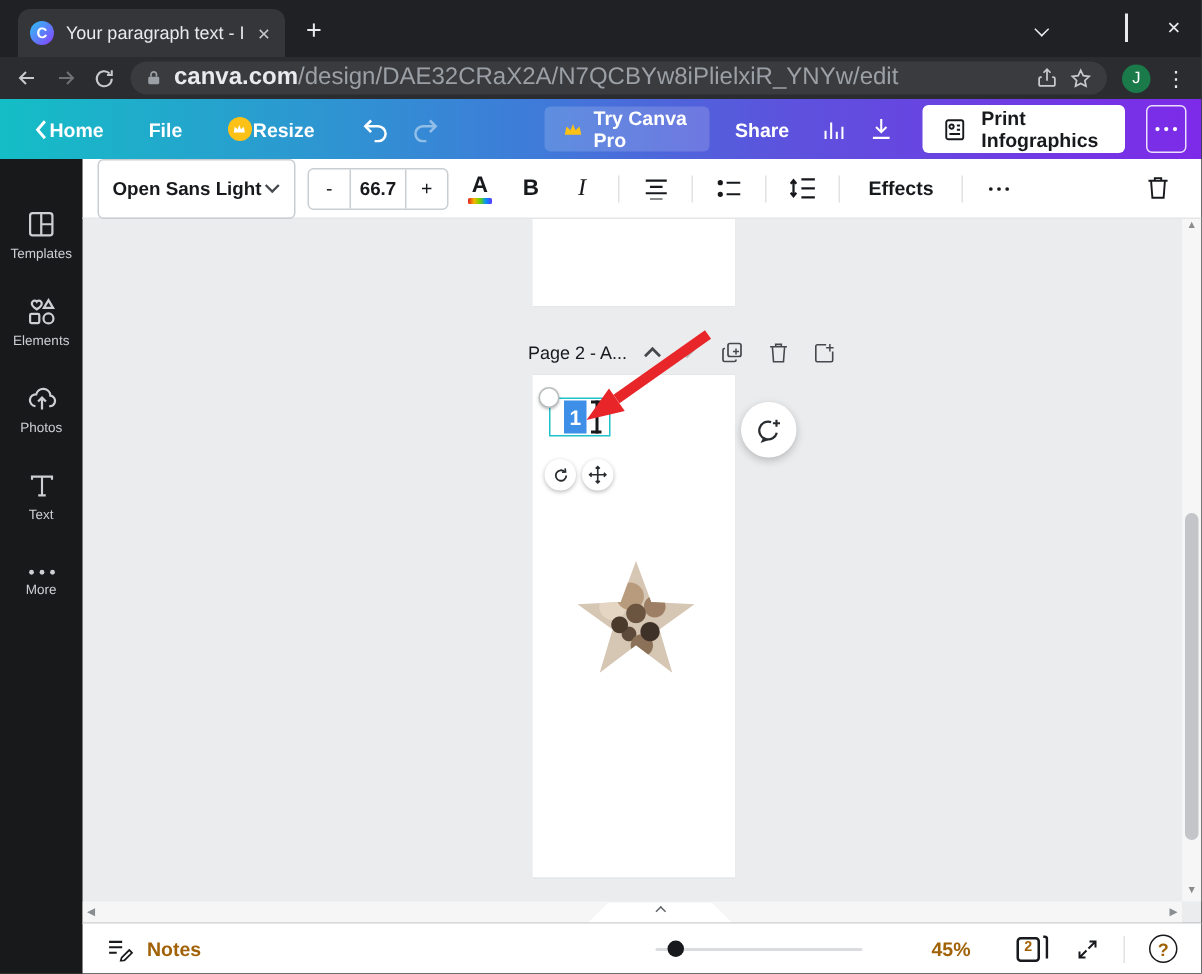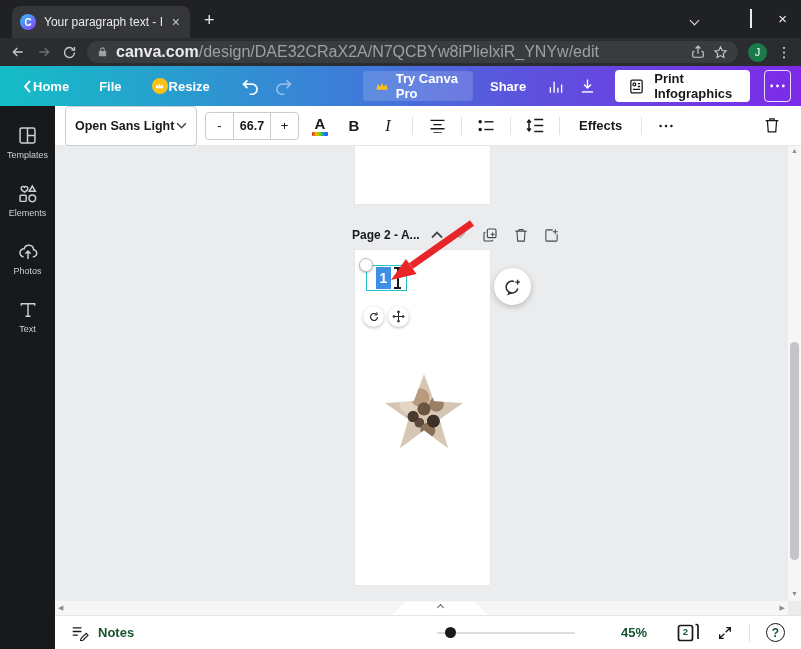--- a/index.html
+++ b/index.html
@@ -48,21 +48,21 @@
     display:flex; align-items:center; gap:7px; }
   .hd-iconbtn { width:34px; height:30px; border-radius:4px; display:flex; align-items:center; justify-content:center; }
   .print-btn { background:#fff; color:#17191c; height:32px; border-radius:4px; padding:0 13px;
     display:flex; align-items:center; gap:9px; margin-left:10px; font-weight:bold; }
   .more-hd { width:33px; height:32px; border:1.5px solid rgba(255,255,255,.85); border-radius:4px;
     display:flex; align-items:center; justify-content:center; margin-left:10px; }
 
   
   .main { flex:1; display:flex; min-height:0; }
   .sidebar { width:55px; background:#18191b; display:flex; flex-direction:column; align-items:center;
-    padding-top:13px; gap:11px; flex:none; }
+    padding-top:27px; gap:11px; flex:none; }
   .side-item { width:52px; height:47px; display:flex; flex-direction:column; align-items:center; justify-content:center;
     gap:4px; color:#cdd0d3; cursor:pointer; }
   .side-item span.lbl { font-size:9px; }
   .right-col { flex:1; display:flex; flex-direction:column; min-width:0; }
 
   
   .fmt-toolbar { height:40px; background:#fff; border-bottom:1px solid #e4e6e8; display:flex; align-items:center;
     padding:0 10px; gap:8px; color:#17191c; }
   .font-select { width:132px; height:40px; border:1px solid #c9ced2; border-radius:4px; display:flex;
     align-items:center; padding:0 9px; justify-content:space-between; font-size:12.5px; font-weight:bold; }
@@ -79,21 +79,21 @@
   .tb-sep { width:1px; height:18px; background:#e0e2e4; margin:0 3px; }
   .effects { font-size:13px; font-weight:bold; padding:0 8px; }
   .tb-trash { margin-left:auto; margin-right:6px; }
 
   
   .canvas { flex:1; position:relative; background:#ebecee; overflow:hidden; }
   .page { position:absolute; background:#fff; box-shadow:0 0 1px rgba(0,0,0,.12); }
   .page1 { left:300px; top:0; width:135px; height:58px; }
   .page2 { left:300px; top:104px; width:135px; height:335px; }
   .page-row { position:absolute; left:297px; top:78px; height:22px; display:flex; align-items:center; color:#3c4043; }
-  .page-label { font-size:12px; font-weight:bold; color:#17191c; white-space:nowrap; }
+  .page-label { font-size:12px; font-weight:normal; color:#17191c; white-space:nowrap; }
   .pr-chev { margin-left:11px; color:#45484c; } .pr-chev.dis { color:#b8bbbe; }
   .pr-icon { margin-left:16px; color:#45484c; }
 
   .sel-rect { position:absolute; left:311px; top:119px; width:41px; height:26px; border:1.6px solid #20c1c9; background:#fff; }
   .sel-handle { position:absolute; left:304px; top:112px; width:14px; height:14px; border-radius:50%; background:#fff;
     border:1px solid #b9bcbe; box-shadow:0 1px 2px rgba(0,0,0,.25); }
   .sel-highlight { position:absolute; left:321px; top:121px; width:15px; height:22px; background:#3d8fe8; color:#fff;
     font-size:14px; display:flex; align-items:center; justify-content:center; font-weight:bold; }
   .ibeam { position:absolute; left:338px; top:121px; width:9px; height:22px; }
   .ibeam:before, .ibeam:after { content:""; position:absolute; left:1px; width:7px; height:2px; background:#17191c; }
@@ -126,21 +126,21 @@
   .vthumb { position:absolute; top:196px; left:2px; width:9px; height:218px; background:#c3c5c8; border-radius:5px; }
   .hscroll { position:absolute; left:0; right:13px; bottom:0; height:14px; background:#f6f6f7;
     display:flex; align-items:center; justify-content:space-between; padding:0 3px; }
   .hscroll .arr { color:#8a8d90; font-size:7px; }
   .collapse-tab { position:absolute; left:337px; bottom:0; width:96px; height:13px; background:#fff;
     clip-path:polygon(0 100%,14% 0,86% 0,100% 100%); display:flex; align-items:flex-start; justify-content:center; }
   .collapse-tab .chev { width:5px; height:5px; border-color:#5f6368; margin-top:3px; }
 
   
   .statusbar { height:34px; background:#fff; border-top:1px solid #e4e6e8; display:flex; align-items:center;
-    padding:0 16px; color:#14532d; }
+    padding:0 16px; color:#a16207; }
   .notes { display:flex; align-items:center; gap:9px; font-size:13px; font-weight:bold; }
   .zoom-track { width:138px; height:2px; background:#dadce0; border-radius:1px; position:relative; margin-left:auto; }
   .zoom-knob { position:absolute; left:8px; top:-4.5px; width:11px; height:11px; background:#17191c; border-radius:50%; }
   .zoom-pct { font-size:13px; font-weight:bold; margin-left:36px; width:36px; text-align:right; }
   .pages-ind { position:relative; margin-left:30px; width:22px; height:20px; }
   .pages-ind .num { position:absolute; left:2px; top:3.5px; width:13px; text-align:center; font-size:9.5px; font-weight:bold; }
   .sb-icon { margin-left:18px; color:#17191c; }
   .sb-sep { width:1px; height:18px; background:#e0e2e4; margin-left:16px; }
   .help-circ { margin-left:16px; width:19px; height:19px; border:1.6px solid #17191c; border-radius:50%;
     display:flex; align-items:center; justify-content:center; font-size:12px; font-weight:bold; }
@@ -312,20 +312,30 @@
         <span class="lbl">Photos</span>
       </div>
       <div class="side-item">
         <span>
           <svg width="20" height="20" viewBox="0 0 24 24" fill="none" stroke="currentColor" stroke-width="1.7">
               <path d="M4 7V4.5h16V7M12 4.5v15M9 19.5h6"></path>
             </svg>
           </span>
         <span class="lbl">Text</span>
       </div>
+      <div class="side-item">
+        <span>
+          <svg width="18" height="5" viewBox="0 0 18 4" fill="currentColor">
+              <circle cx="2" cy="2" r="1.6"></circle>
+              <circle cx="9" cy="2" r="1.6"></circle>
+              <circle cx="16" cy="2" r="1.6"></circle>
+            </svg>
+          </span>
+        <span class="lbl">More</span>
+      </div>
     </div>
 
     <div class="right-col">
 
       <div class="fmt-toolbar">
         <div class="font-select">
           <span>Open Sans Light</span>
           <svg width="11" height="7" viewBox="0 0 12 8" fill="none" stroke="#45484c" stroke-width="1.8">
               <path d="M1 1.5l5 5 5-5"></path>
             </svg>

